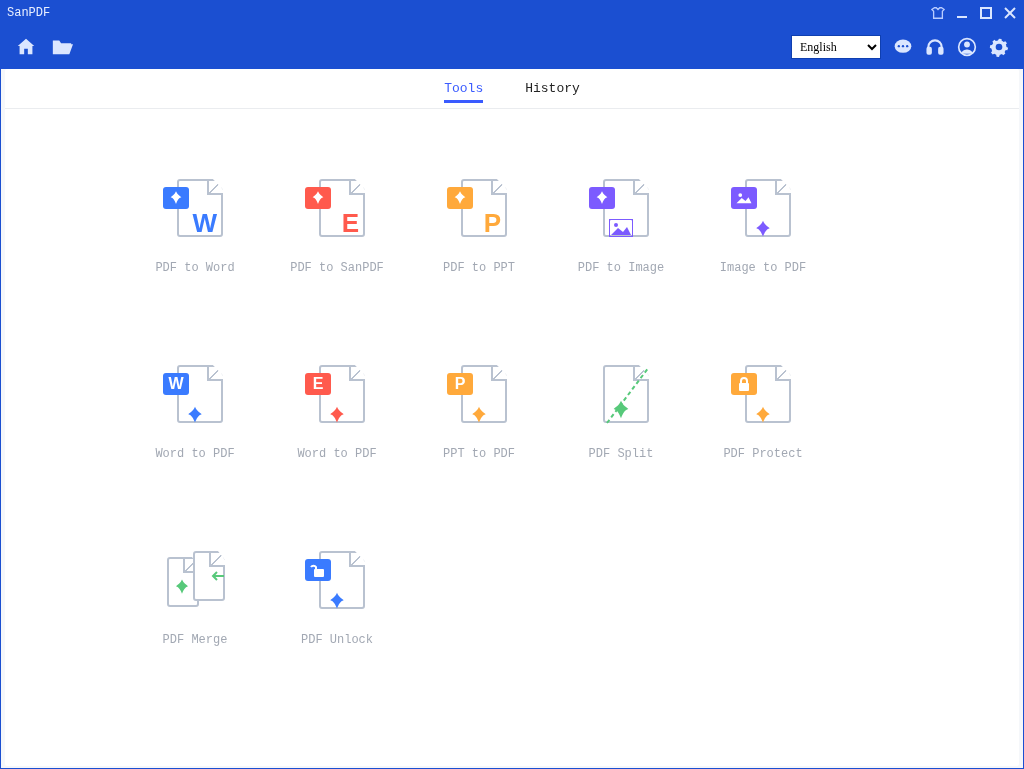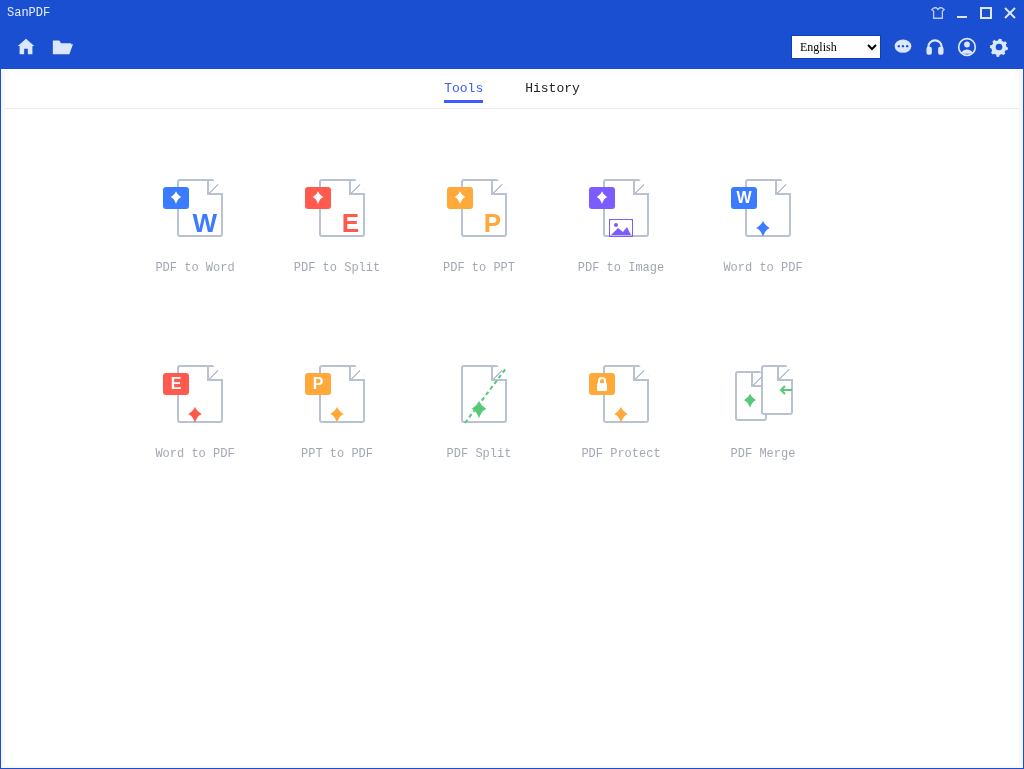--- a/index.html
+++ b/index.html
@@ -264,21 +264,21 @@
         <div class="tool">
           <div class="file-icon">
             <div class="sheet sheet-back"></div>
             <div class="badge" style="background:#ff5a4d;">
               <svg width="16" height="16" viewBox="0 0 24 24" fill="#fff">
                   <path d="M12 2 C10 7 6 9 4 11 c4 1 6 5 8 10 c2-5 4-9 8-10 C18 9 14 7 12 2"></path>
                 </svg>
             </div>
             <span class="big-letter" style="color:#ff5a4d;">E</span>
           </div>
-          <div class="tool-label">PDF to Split</div>
+          <div class="tool-label">PDF to SanPDF</div>
         </div>
 
         <div class="tool">
           <div class="file-icon">
             <div class="sheet sheet-back"></div>
             <div class="badge" style="background:#ffa93b;">
               <svg width="16" height="16" viewBox="0 0 24 24" fill="#fff">
                   <path d="M12 2 C10 7 6 9 4 11 c4 1 6 5 8 10 c2-5 4-9 8-10 C18 9 14 7 12 2"></path>
                 </svg>
             </div>
@@ -299,20 +299,37 @@
               <svg width="24" height="18" viewBox="0 0 24 18">
                   <rect x="0" y="0" width="24" height="18" rx="2" fill="none" stroke="#7c5bff" stroke-width="2"></rect>
                   <circle cx="7" cy="6" r="2" fill="#7c5bff"></circle>
                   <path d="M2 16 L9 9 L14 13 L18 8 L22 16 Z" fill="#7c5bff"></path>
                 </svg>
             </span>
           </div>
           <div class="tool-label">PDF to Image</div>
         </div>
 
+        <div class="tool">
+          <div class="file-icon">
+            <div class="sheet sheet-back"></div>
+            <div class="badge" style="background:#7c5bff;">
+              <svg width="18" height="14" viewBox="0 0 24 18">
+                  <circle cx="7" cy="5" r="2.5" fill="#fff"></circle>
+                  <path d="M2 16 L9 9 L14 13 L18 8 L22 16 Z" fill="#fff"></path>
+                </svg>
+            </div>
+            <span class="pdf-mark" style="bottom:4px;">
+              <svg width="20" height="20" viewBox="0 0 24 24" fill="#7c5bff">
+                  <path d="M12 2 C10 7 6 9 4 11 c4 1 6 5 8 10 c2-5 4-9 8-10 C18 9 14 7 12 2"></path>
+                </svg>
+            </span>
+          </div>
+          <div class="tool-label">Image to PDF</div>
+        </div>
 
         <div class="tool">
           <div class="file-icon">
             <div class="sheet sheet-back"></div>
             <div class="badge" style="background:#3a7bff; font-family:Arial; color:#fff; font-weight:bold; font-size:16px;">W</div>
             <span class="pdf-mark" style="bottom:4px;">
               <svg width="20" height="20" viewBox="0 0 24 24" fill="#3a7bff">
                   <path d="M12 2 C10 7 6 9 4 11 c4 1 6 5 8 10 c2-5 4-9 8-10 C18 9 14 7 12 2"></path>
                 </svg>
             </span>
@@ -390,17 +407,34 @@
             </span>
             <span style="position:absolute;right:-2px;top:18px;">
               <svg width="16" height="12" viewBox="0 0 16 12" fill="none" stroke="#57c97a" stroke-width="2">
                   <path d="M15 6 L4 6 M8 2 L4 6 L8 10"></path>
                 </svg>
             </span>
           </div>
           <div class="tool-label">PDF Merge</div>
         </div>
 
+        <div class="tool">
+          <div class="file-icon">
+            <div class="sheet sheet-back"></div>
+            <div class="badge" style="background:#3a7bff;">
+              <svg width="16" height="16" viewBox="0 0 16 16" fill="#fff">
+                  <rect x="4" y="7" width="10" height="8" rx="1"></rect>
+                  <path d="M6 7 V5 a3 3 0 0 0 -5 0" fill="none" stroke="#fff" stroke-width="2"></path>
+                </svg>
+            </div>
+            <span class="pdf-mark" style="bottom:4px;">
+              <svg width="20" height="20" viewBox="0 0 24 24" fill="#3a7bff">
+                  <path d="M12 2 C10 7 6 9 4 11 c4 1 6 5 8 10 c2-5 4-9 8-10 C18 9 14 7 12 2"></path>
+                </svg>
+            </span>
+          </div>
+          <div class="tool-label">PDF Unlock</div>
+        </div>
 
       </div>
     </div>
   </div>
 </div>
 
 </body></html>

